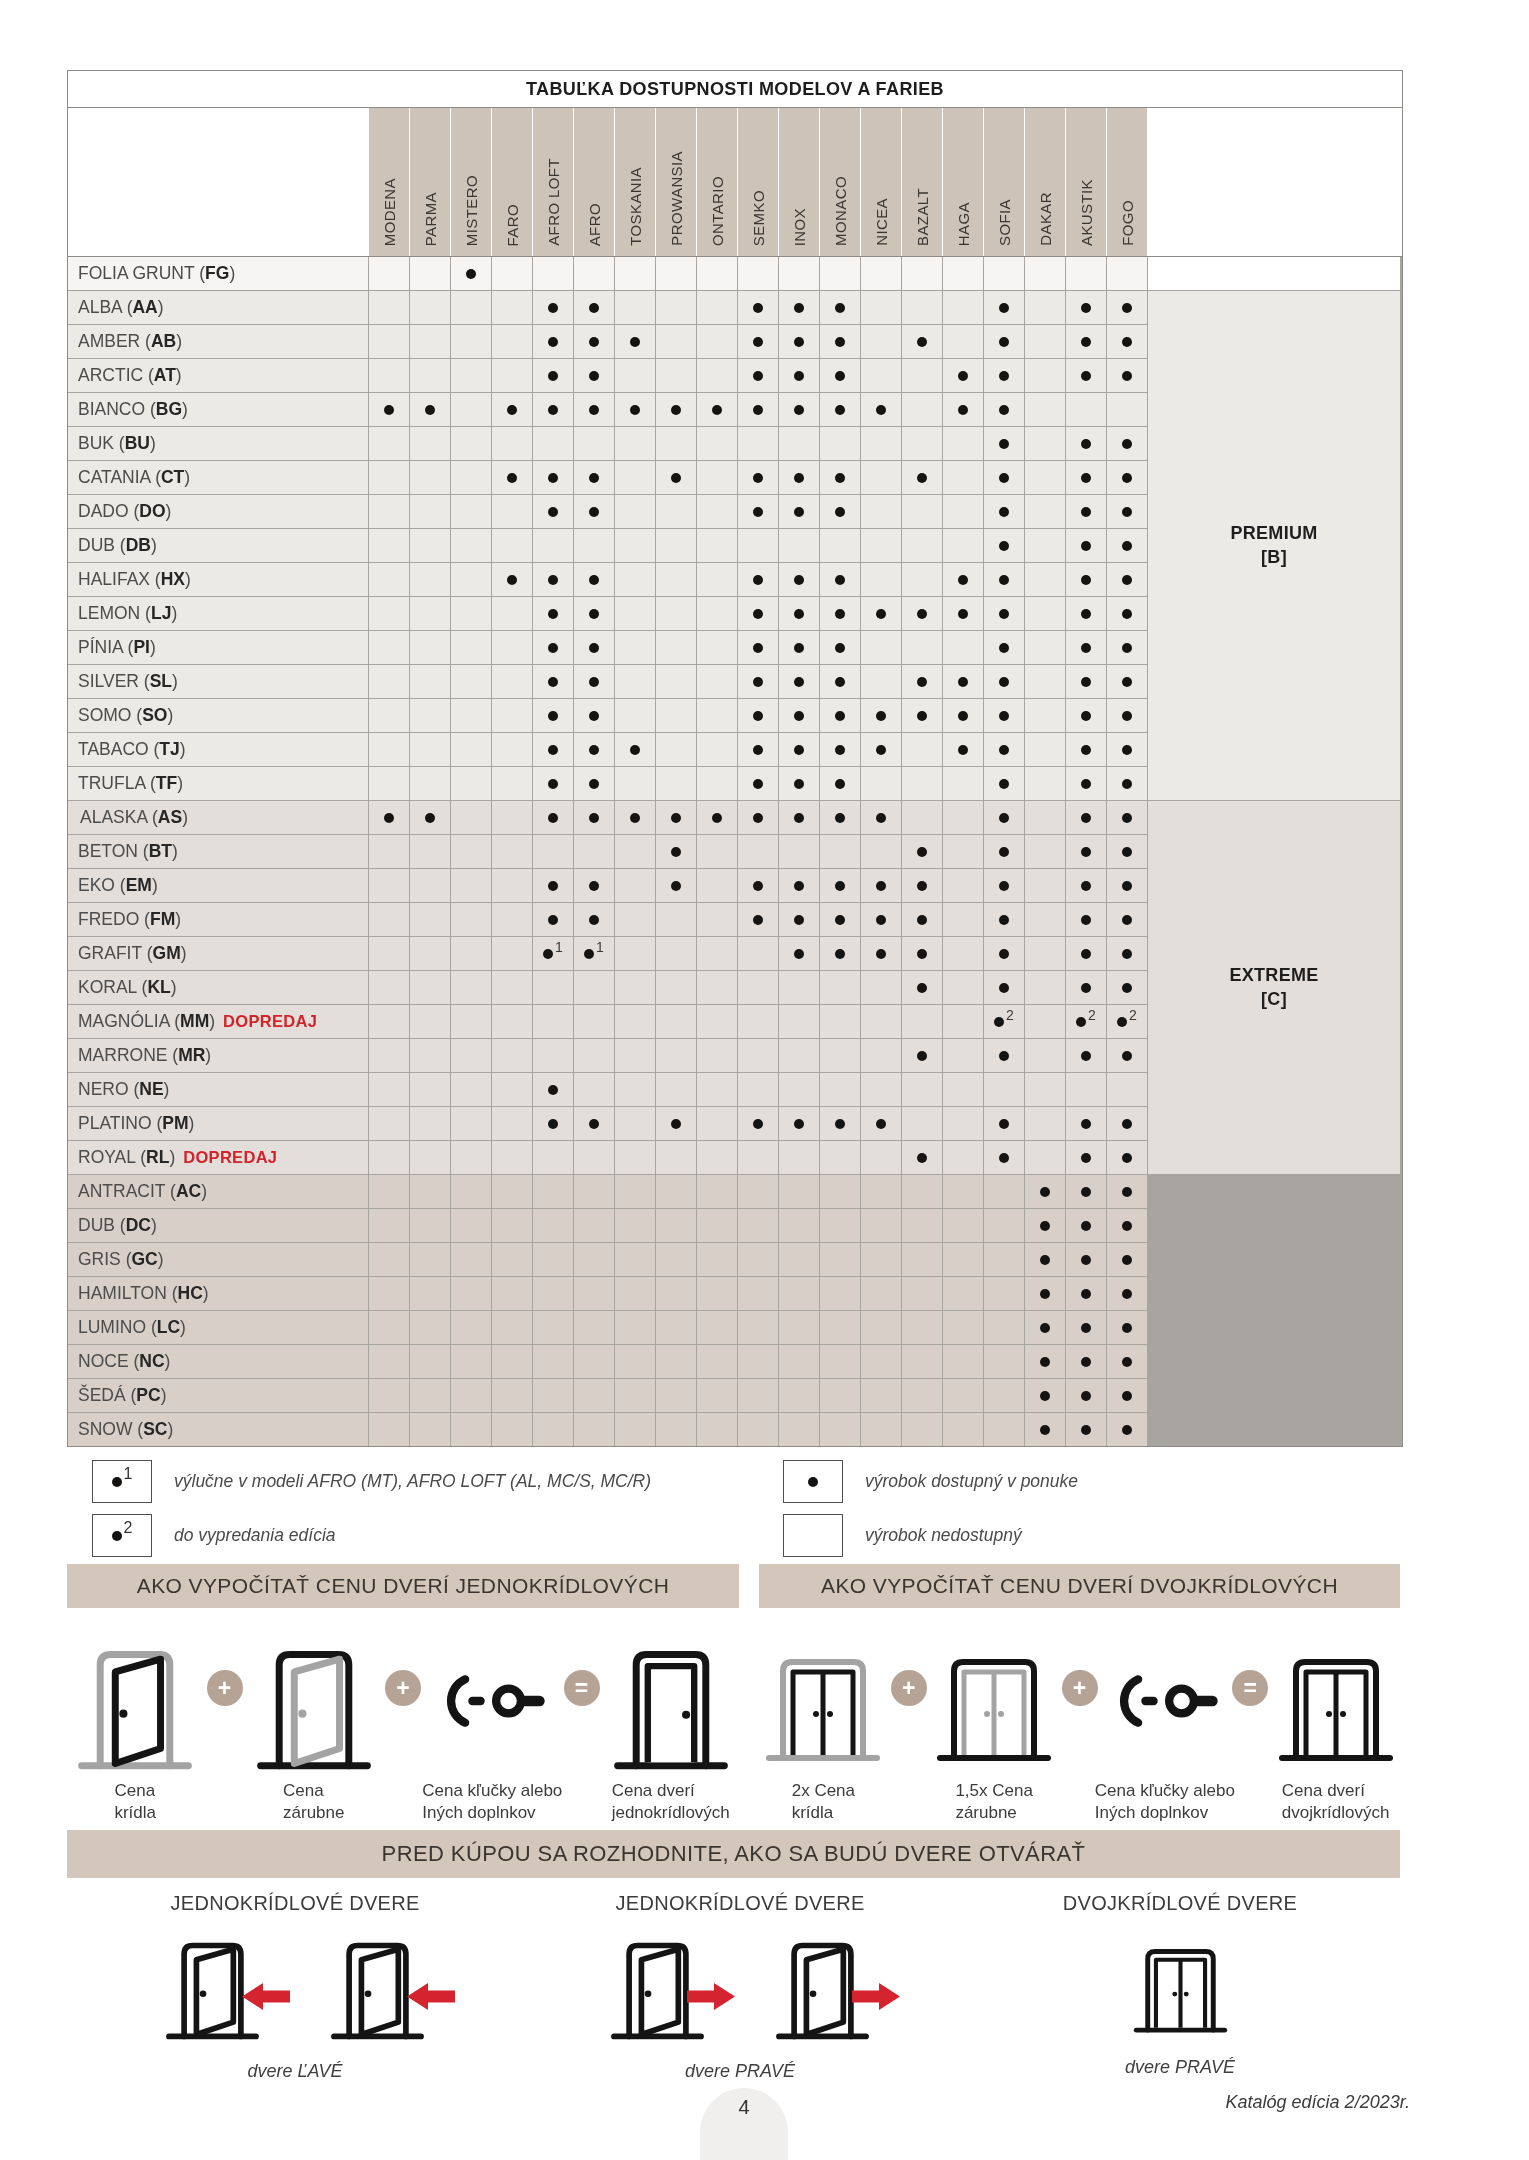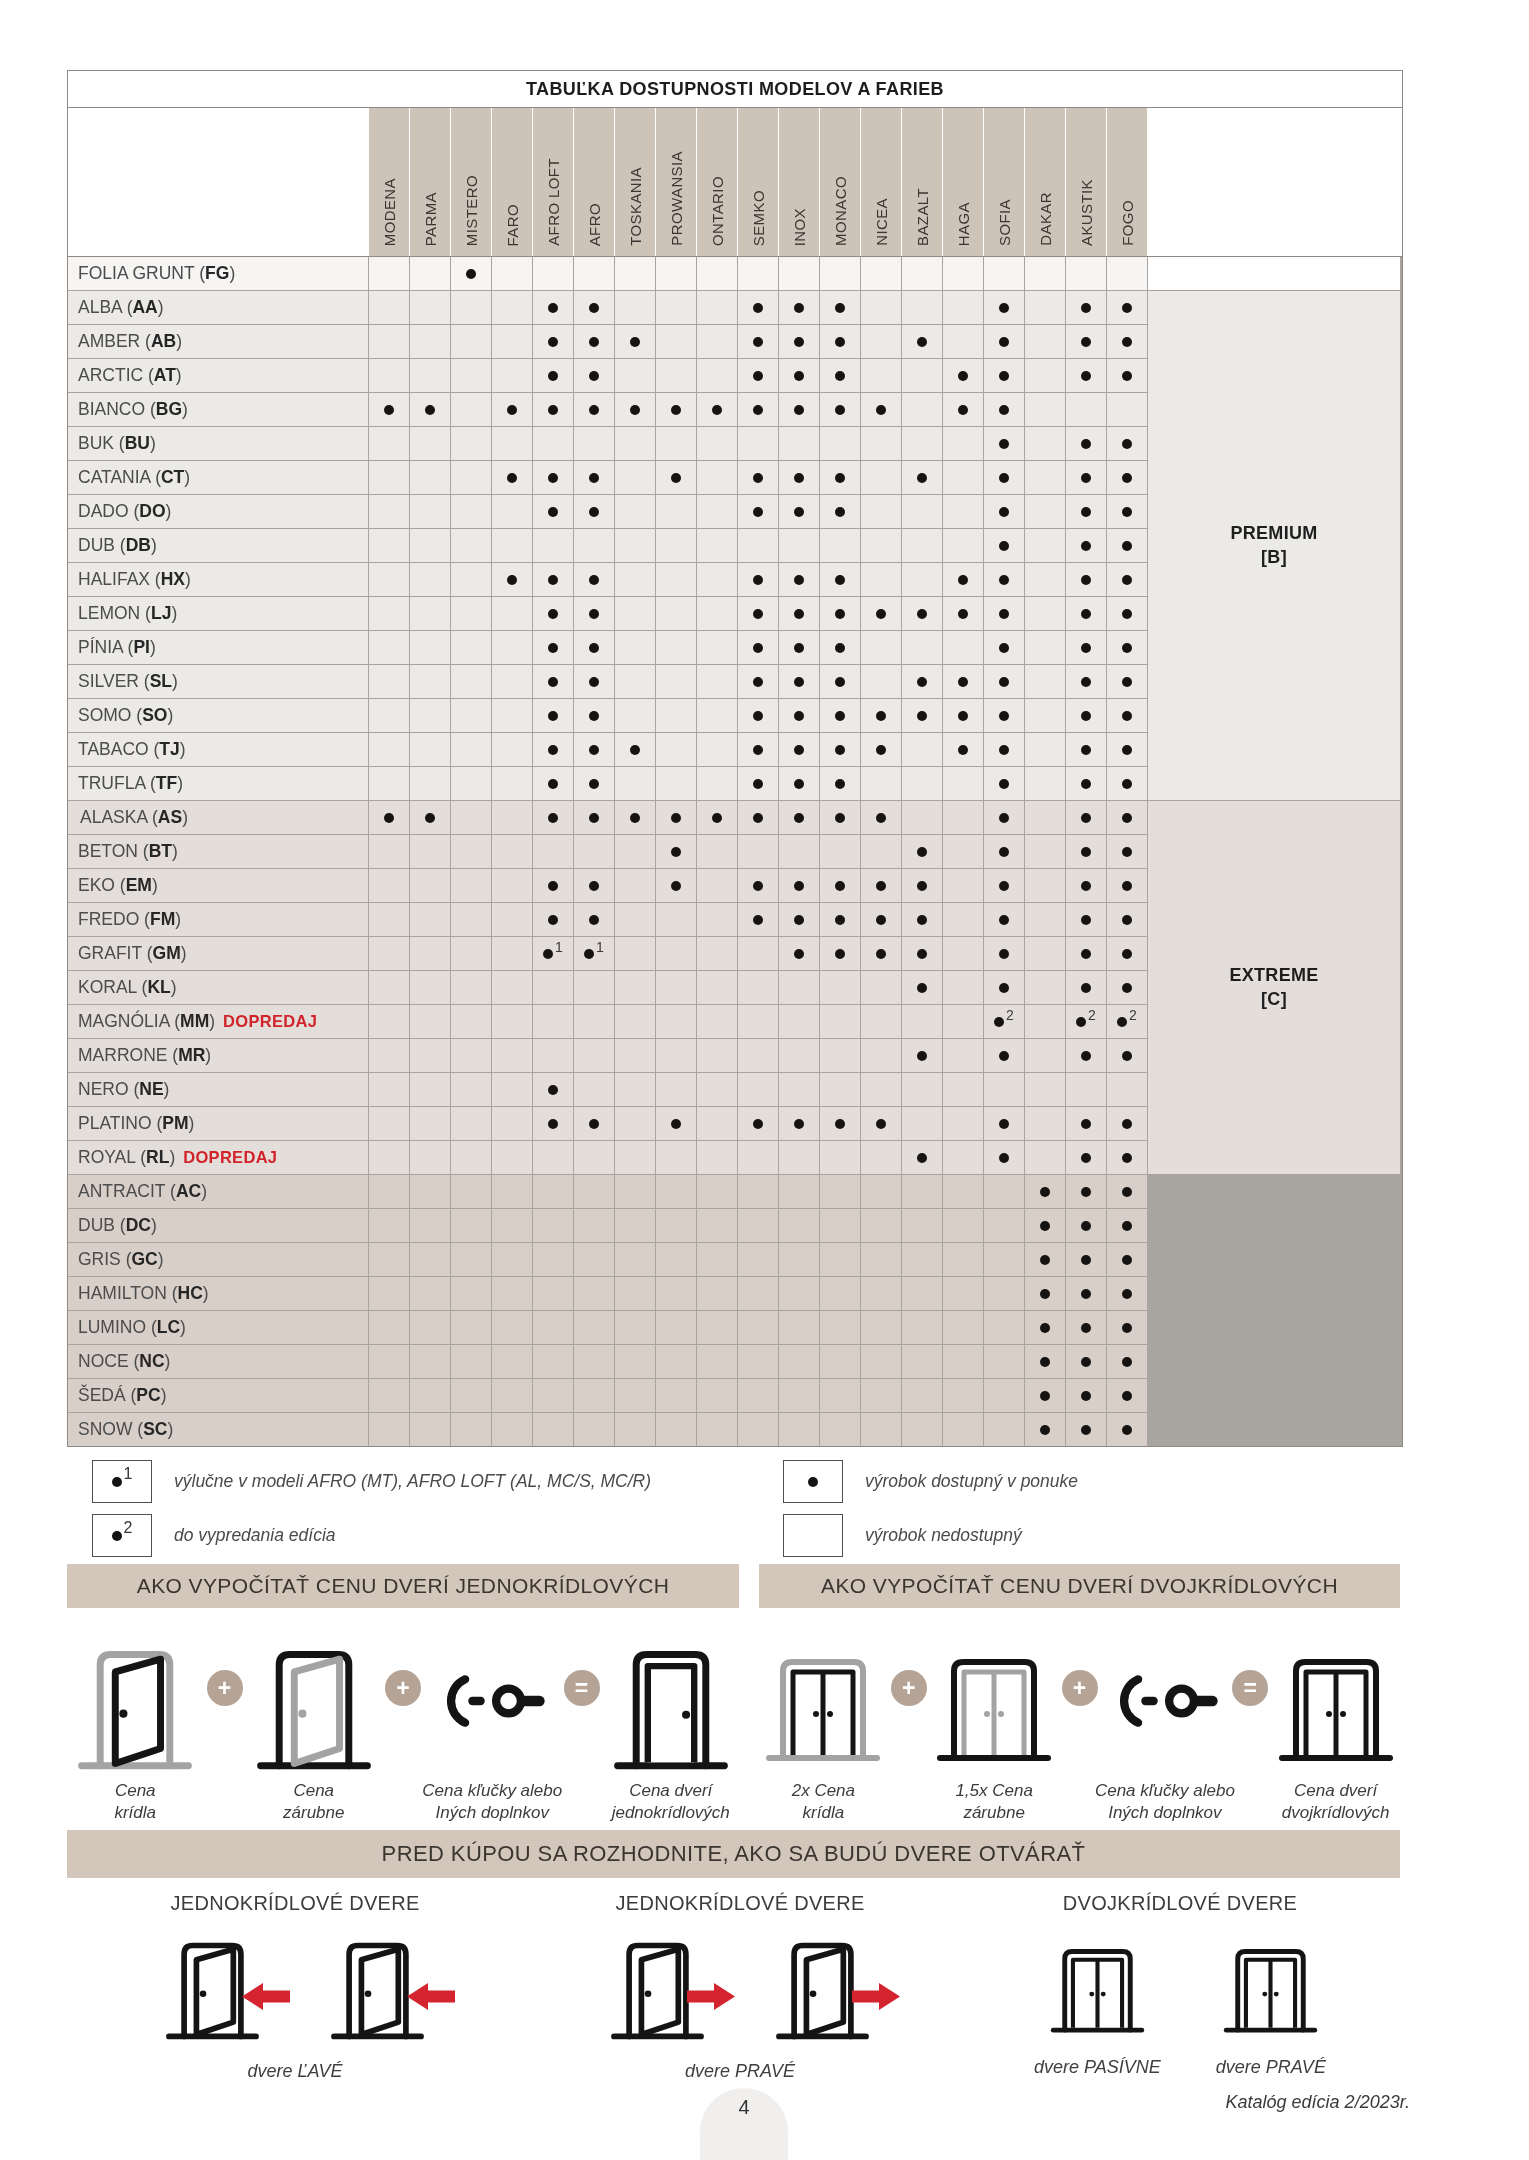--- a/index.html
+++ b/index.html
@@ -48,21 +48,21 @@
   .calc-items{position:absolute;top:1622px;display:flex;align-items:flex-start;}
   .calc-items-single{left:67px;width:672px;}
   .calc-items-double{left:759px;width:641px;}
   .calc-item{flex:1;display:flex;flex-direction:column;align-items:center;min-width:0;}
   .icon-box{height:152px;display:flex;align-items:flex-end;justify-content:center;}
   .door-svg-lg{width:116px;height:130px;}
   .handle-svg{width:120px;height:62px;margin-bottom:42px;}
   .op{width:42px;display:flex;justify-content:center;margin-top:48px;}
   .op-circle{width:36px;height:36px;border-radius:50%;background:#b5a396;color:#fff;display:flex;align-items:center;justify-content:center;
     font-size:23px;font-weight:bold;}
-  .caption{margin-top:6px;text-align:center;font-size:17px;font-style:italic;color:#3c3c3c;line-height:1.3;white-space:nowrap;}
+  .caption{margin-top:6px;font-size:17px;color:#3c3c3c;line-height:1.3;white-space:nowrap;}
   
   .pre-bar{position:absolute;left:67px;top:1830px;width:1333px;height:48px;background:#d3c7bc;display:flex;align-items:center;justify-content:center;
     font-size:22px;color:#3b3530;letter-spacing:.4px;}
   .ogroup{position:absolute;top:1892px;display:flex;flex-direction:column;align-items:center;}
   .ogroup-1{left:70px;width:450px;}
   .ogroup-2{left:515px;width:450px;}
   .ogroup-3{left:965px;width:430px;}
   .ogroup-title{font-size:20px;color:#3c3c3c;letter-spacing:.3px;}
   .odoors{display:flex;gap:70px;margin-top:22px;align-items:flex-end;}
   .odoors-3{gap:55px;margin-top:22px;}
@@ -1629,26 +1629,20 @@
   <div class="olabel">dvere PRAVÉ</div>
 </div>
 
 <div class="ogroup ogroup-3">
   <div class="ogroup-title">DVOJKRÍDLOVÉ DVERE</div>
   <div class="odoors odoors-3">
     <div class="oitem">
       <svg class="door-svg-sm" style="--cf:#141414;--cl:#141414">
           <use href="#door-double"></use>
         </svg>
-      <div class="olabel">dvere PASÍVNE</div>
-    </div>
-    <div class="oitem">
-      <svg class="door-svg-sm" style="--cf:#141414;--cl:#141414">
-          <use href="#door-double"></use>
-        </svg>
       <div class="olabel">dvere PRAVÉ</div>
     </div>
   </div>
 </div>
 
 <div class="catalog-note">Katalóg edícia 2/2023r.</div>
 <div class="page-tab">
   <span class="page-num">4</span>
 </div>
 

